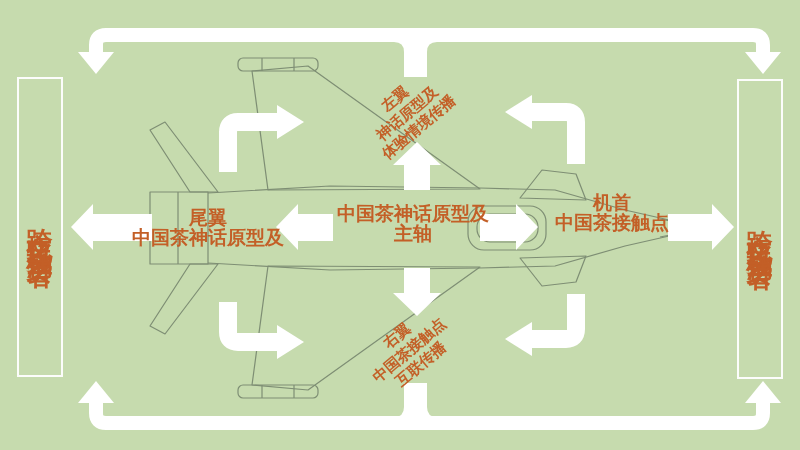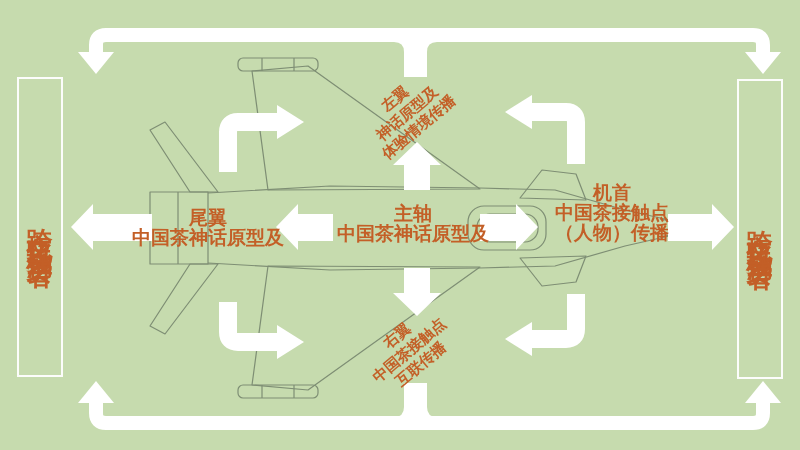--- a/index.html
+++ b/index.html
@@ -127,33 +127,32 @@
   </svg>
 
   <div class="side-box left">
     <div class="vtext">跨文化目标消费者</div>
   </div>
   <div class="side-box right">
     <div class="vtext">跨文化目标消费者</div>
   </div>
 
   <div class="lbl lbl-main">
+    <div>中国茶神话原型及</div>
     <div>主轴</div>
-    <div>中国茶神话原型及</div>
   </div>
 
   <div class="lbl lbl-tail">
     <div>尾翼</div>
     <div>中国茶神话原型及</div>
   </div>
 
   <div class="lbl lbl-nose">
     <div>机首</div>
     <div>中国茶接触点</div>
-    <div>（人物）传播</div>
   </div>
 
   <div class="lbl rot lbl-leftwing">
     <div>左翼</div>
     <div>神话原型及</div>
     <div>体验情境传播</div>
   </div>
 
   <div class="lbl rot lbl-rightwing">
     <div>右翼</div>

